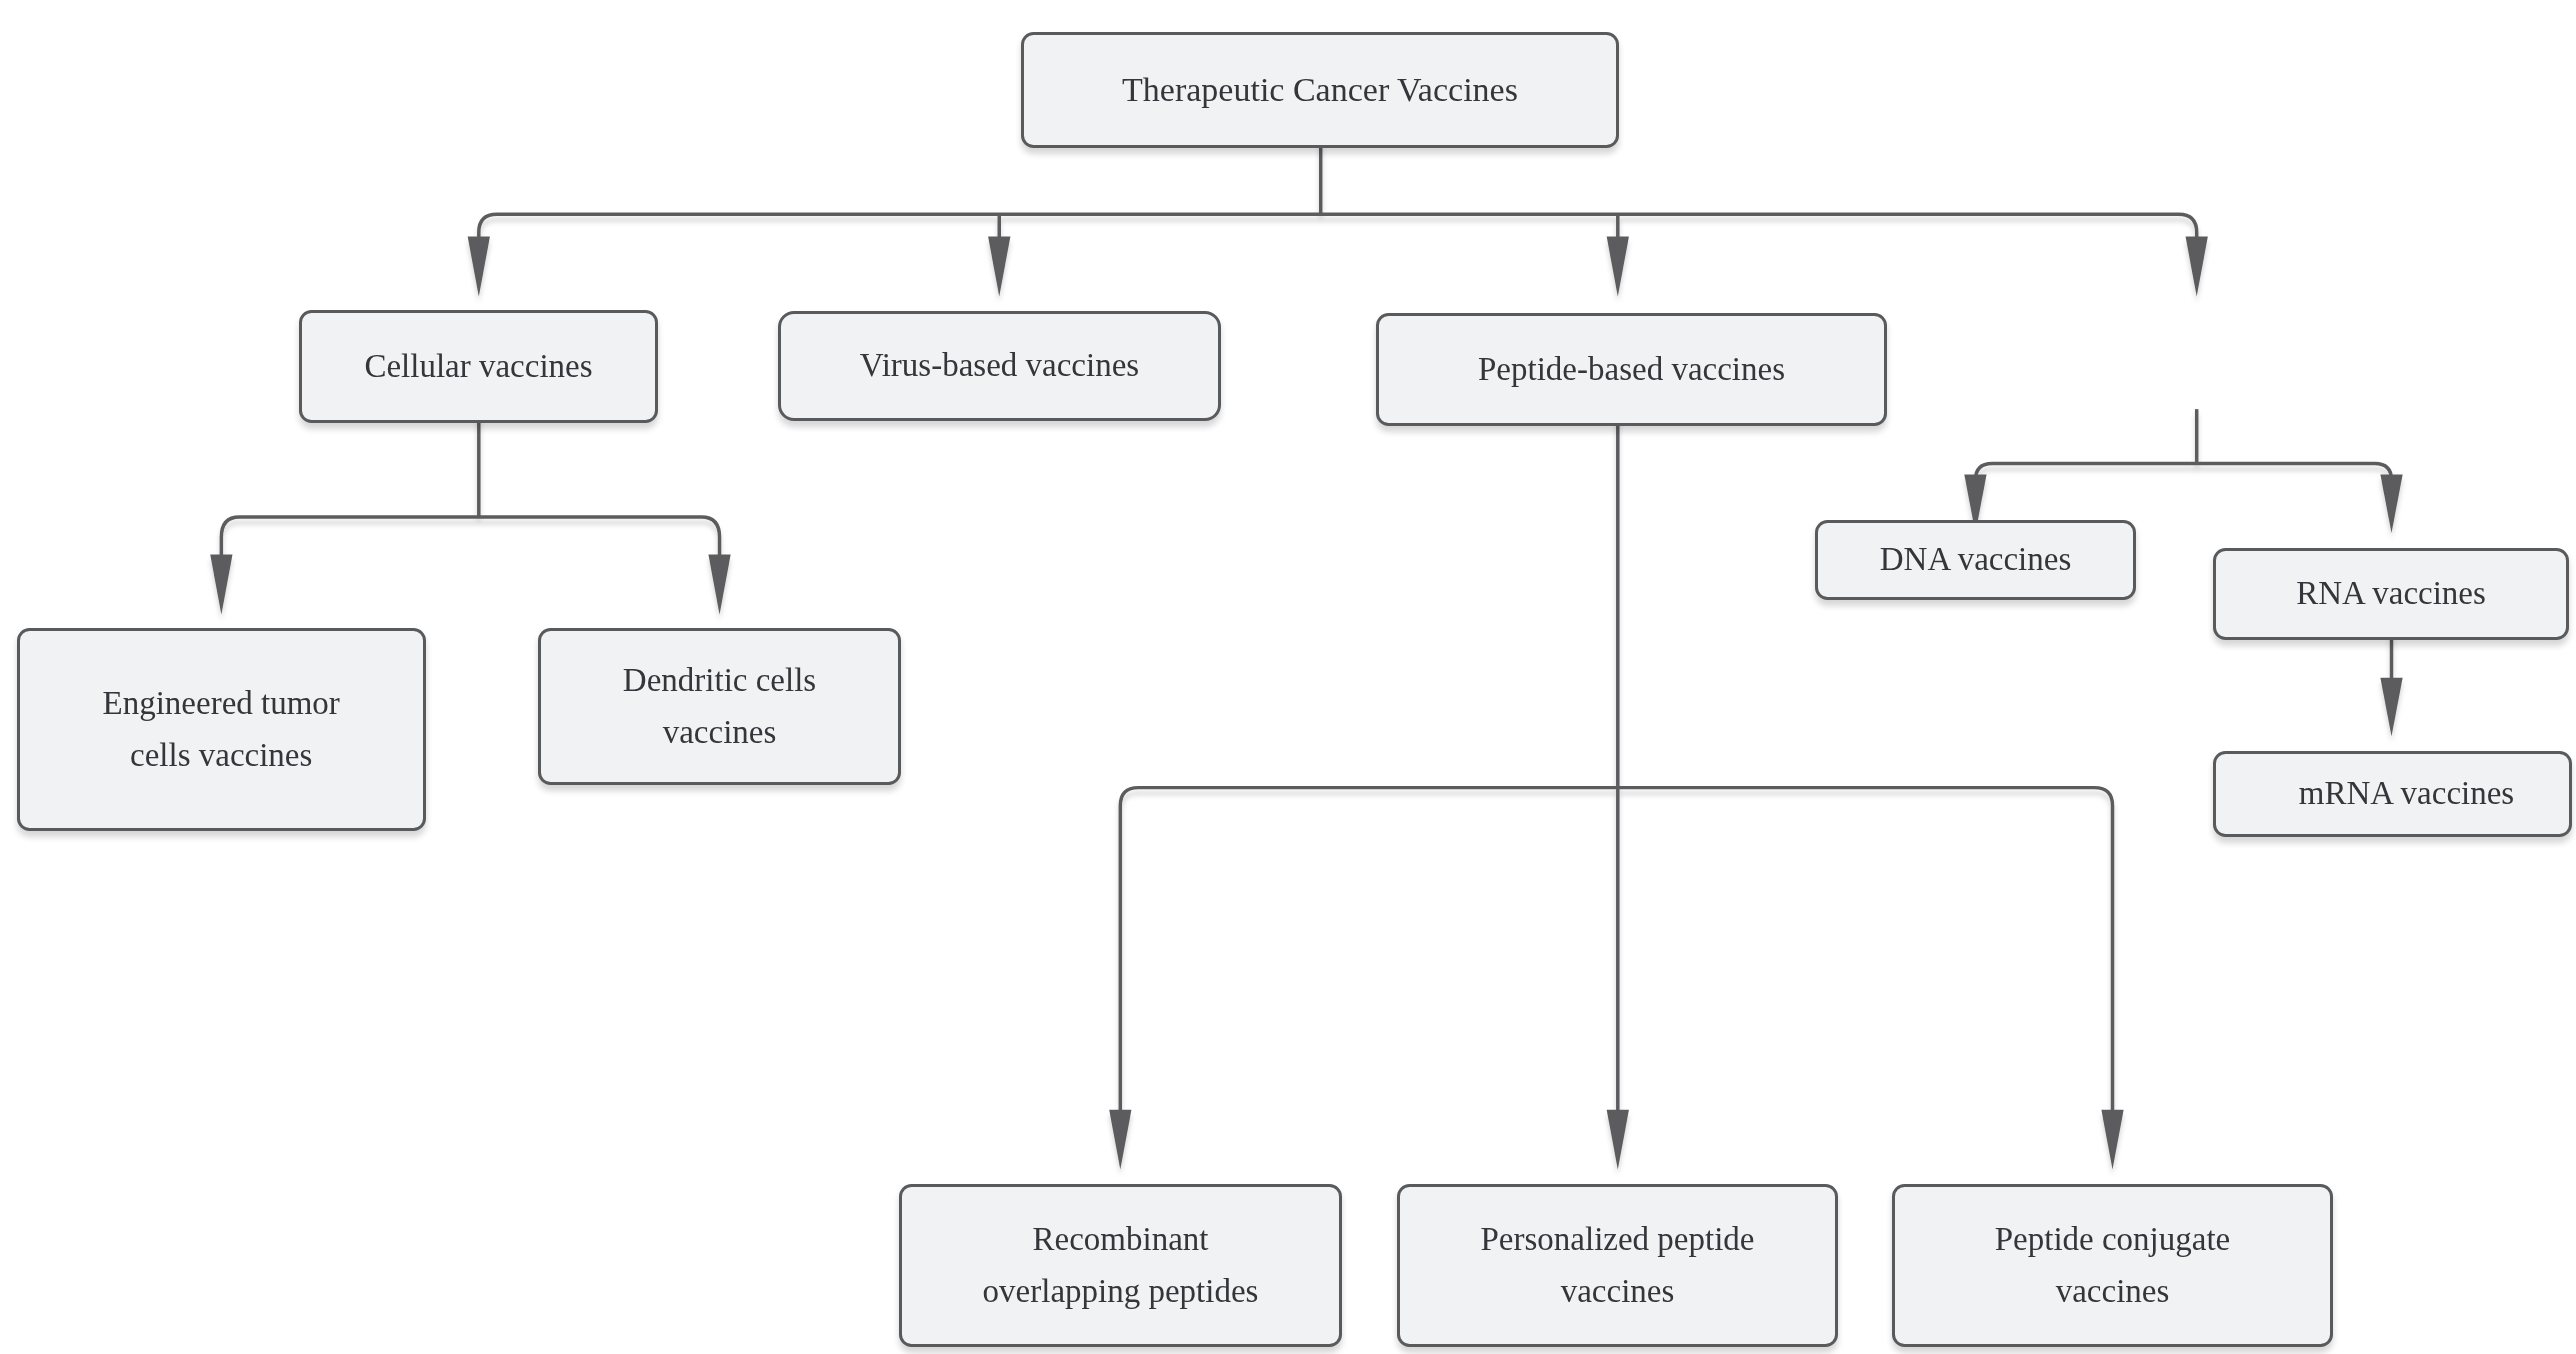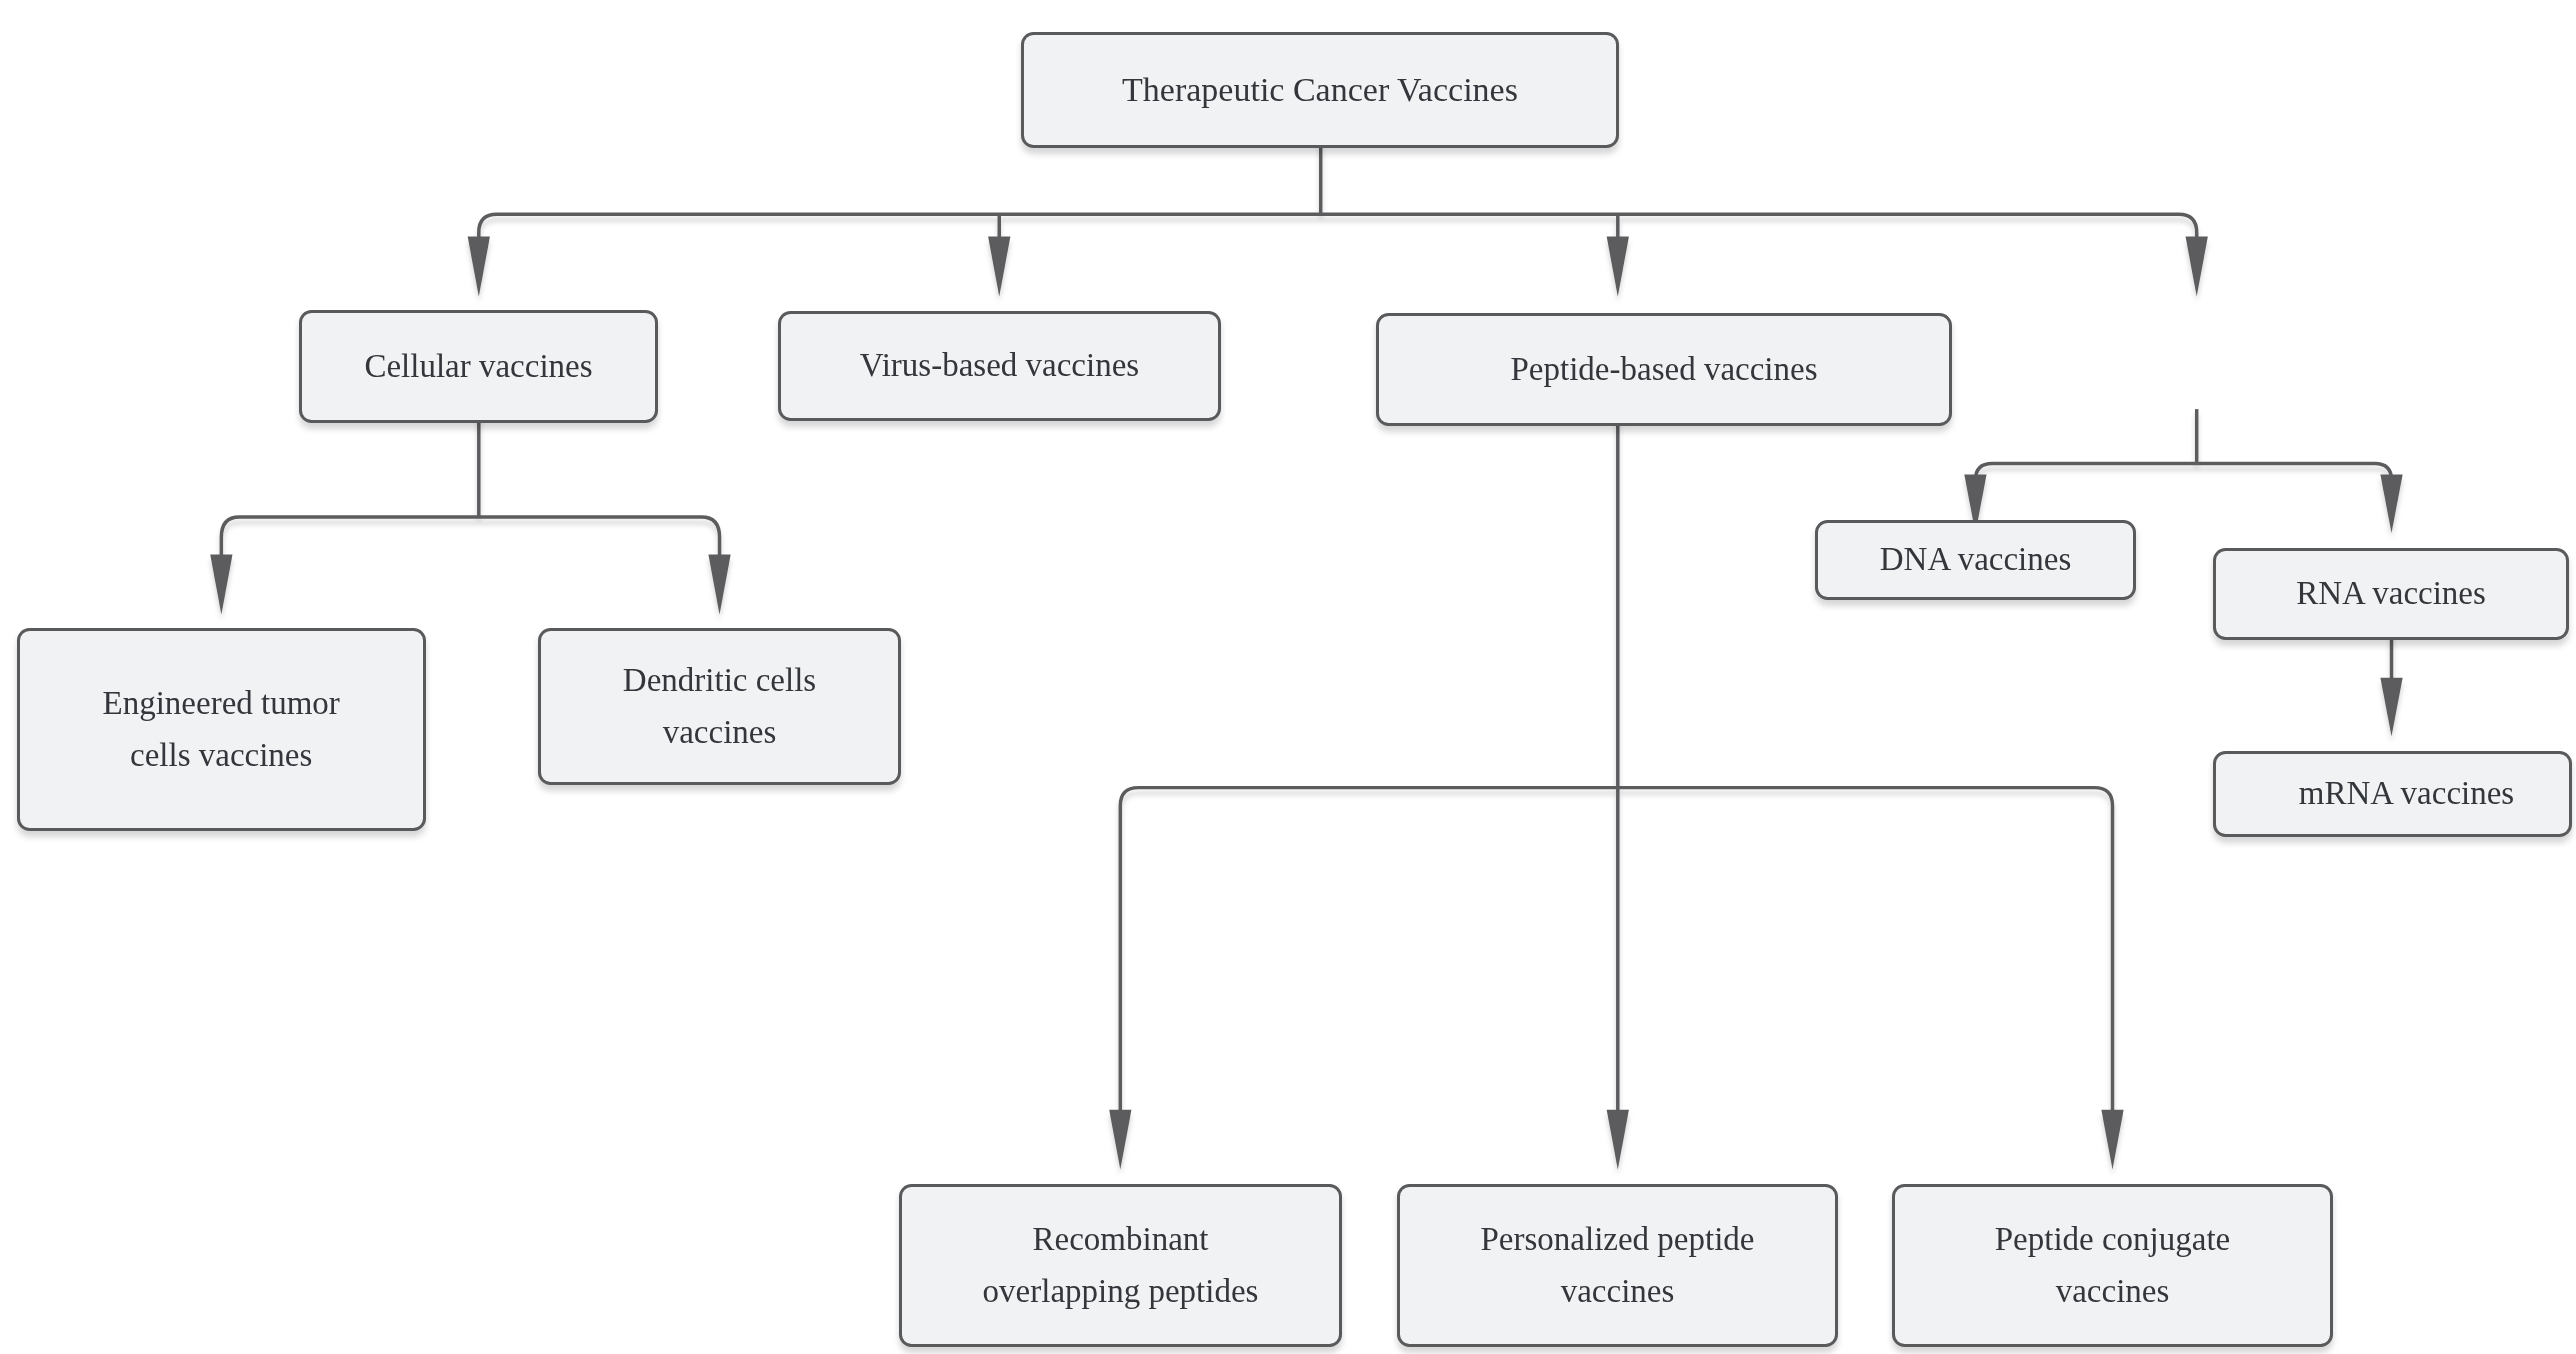--- a/index.html
+++ b/index.html
@@ -28,22 +28,22 @@
     text-align: center;
     color: #33363a;
     font-size: 33px;
     line-height: 1.55;
     box-shadow: 0 5.6px 6.3px rgba(0,0,0,0.16);
     margin-top: 12px;
   }
   
   .n-root         { left: 1021px; top: 20px;   width: 598px; height: 116px; font-size: 34px; }
   .n-cellular     { left: 299px;  top: 298px;  width: 359px; height: 113px; }
-  .n-virus        { left: 778px; top: 299px;  width: 443px; height: 110px; }
-  .n-peptide      { left: 1376px; top: 301px;  width: 576px; height: 113px; }
+  .n-virus        { left: 778px; top: 299px;  width: 443px; height: 110px; border-radius: 16px; }
+  .n-peptide      { left: 1376px; top: 301px;  width: 511px; height: 113px; }
   .n-nucleic      { left: 1977px; top: 299px;  width: 440px; height: 110px; }
   .n-engineered   { left: 16.7px;   top: 616px;  width: 409px; height: 203px; padding: 0 59px; }
   .n-dendritic    { left: 538px;  top: 616px;  width: 363px; height: 157px; padding: 0 38px; }
   .n-dna          { left: 1815px; top: 508px;  width: 321px; height: 80px; }
   .n-rna          { left: 2213px; top: 536px;  width: 356px; height: 92px; }
   .n-mrna         { left: 2213px; top: 739px; width: 359px; height: 86px; padding-left: 28px; }
   .n-recombinant  { left: 899px; top: 1172px; width: 443px; height: 163px; padding: 0 66px; }
   .n-personalized { left: 1397px; top: 1172px; width: 441px; height: 163px; padding: 0 52px; }
   .n-conjugate    { left: 1892px; top: 1172px; width: 441px; height: 163px; padding: 0 52px; }
 </style>

